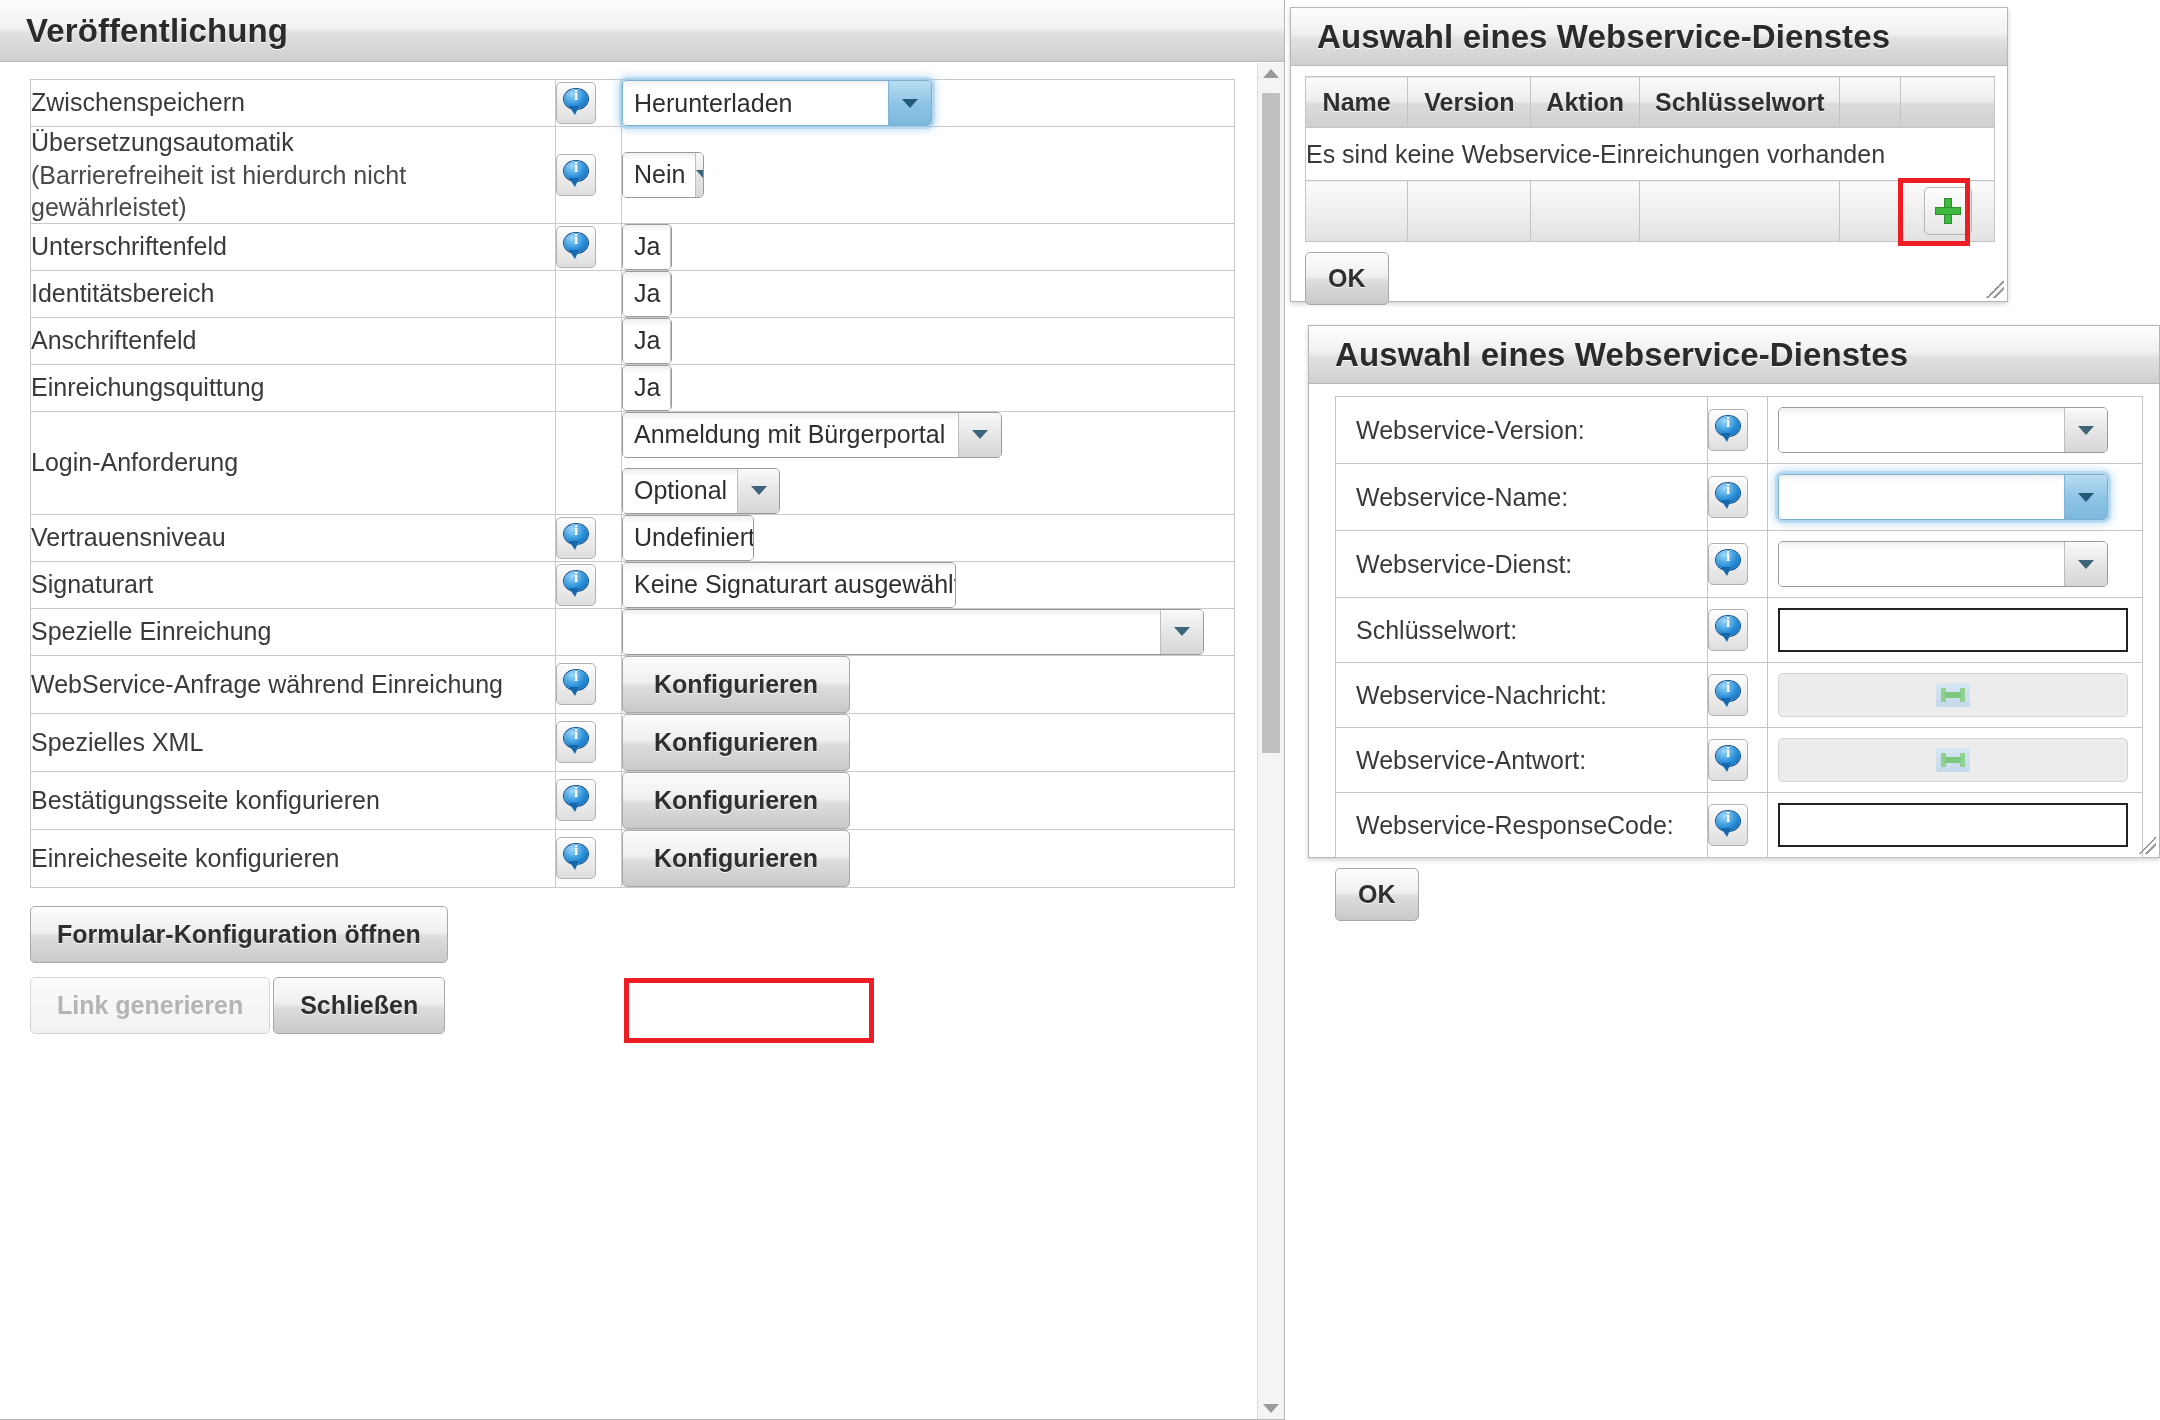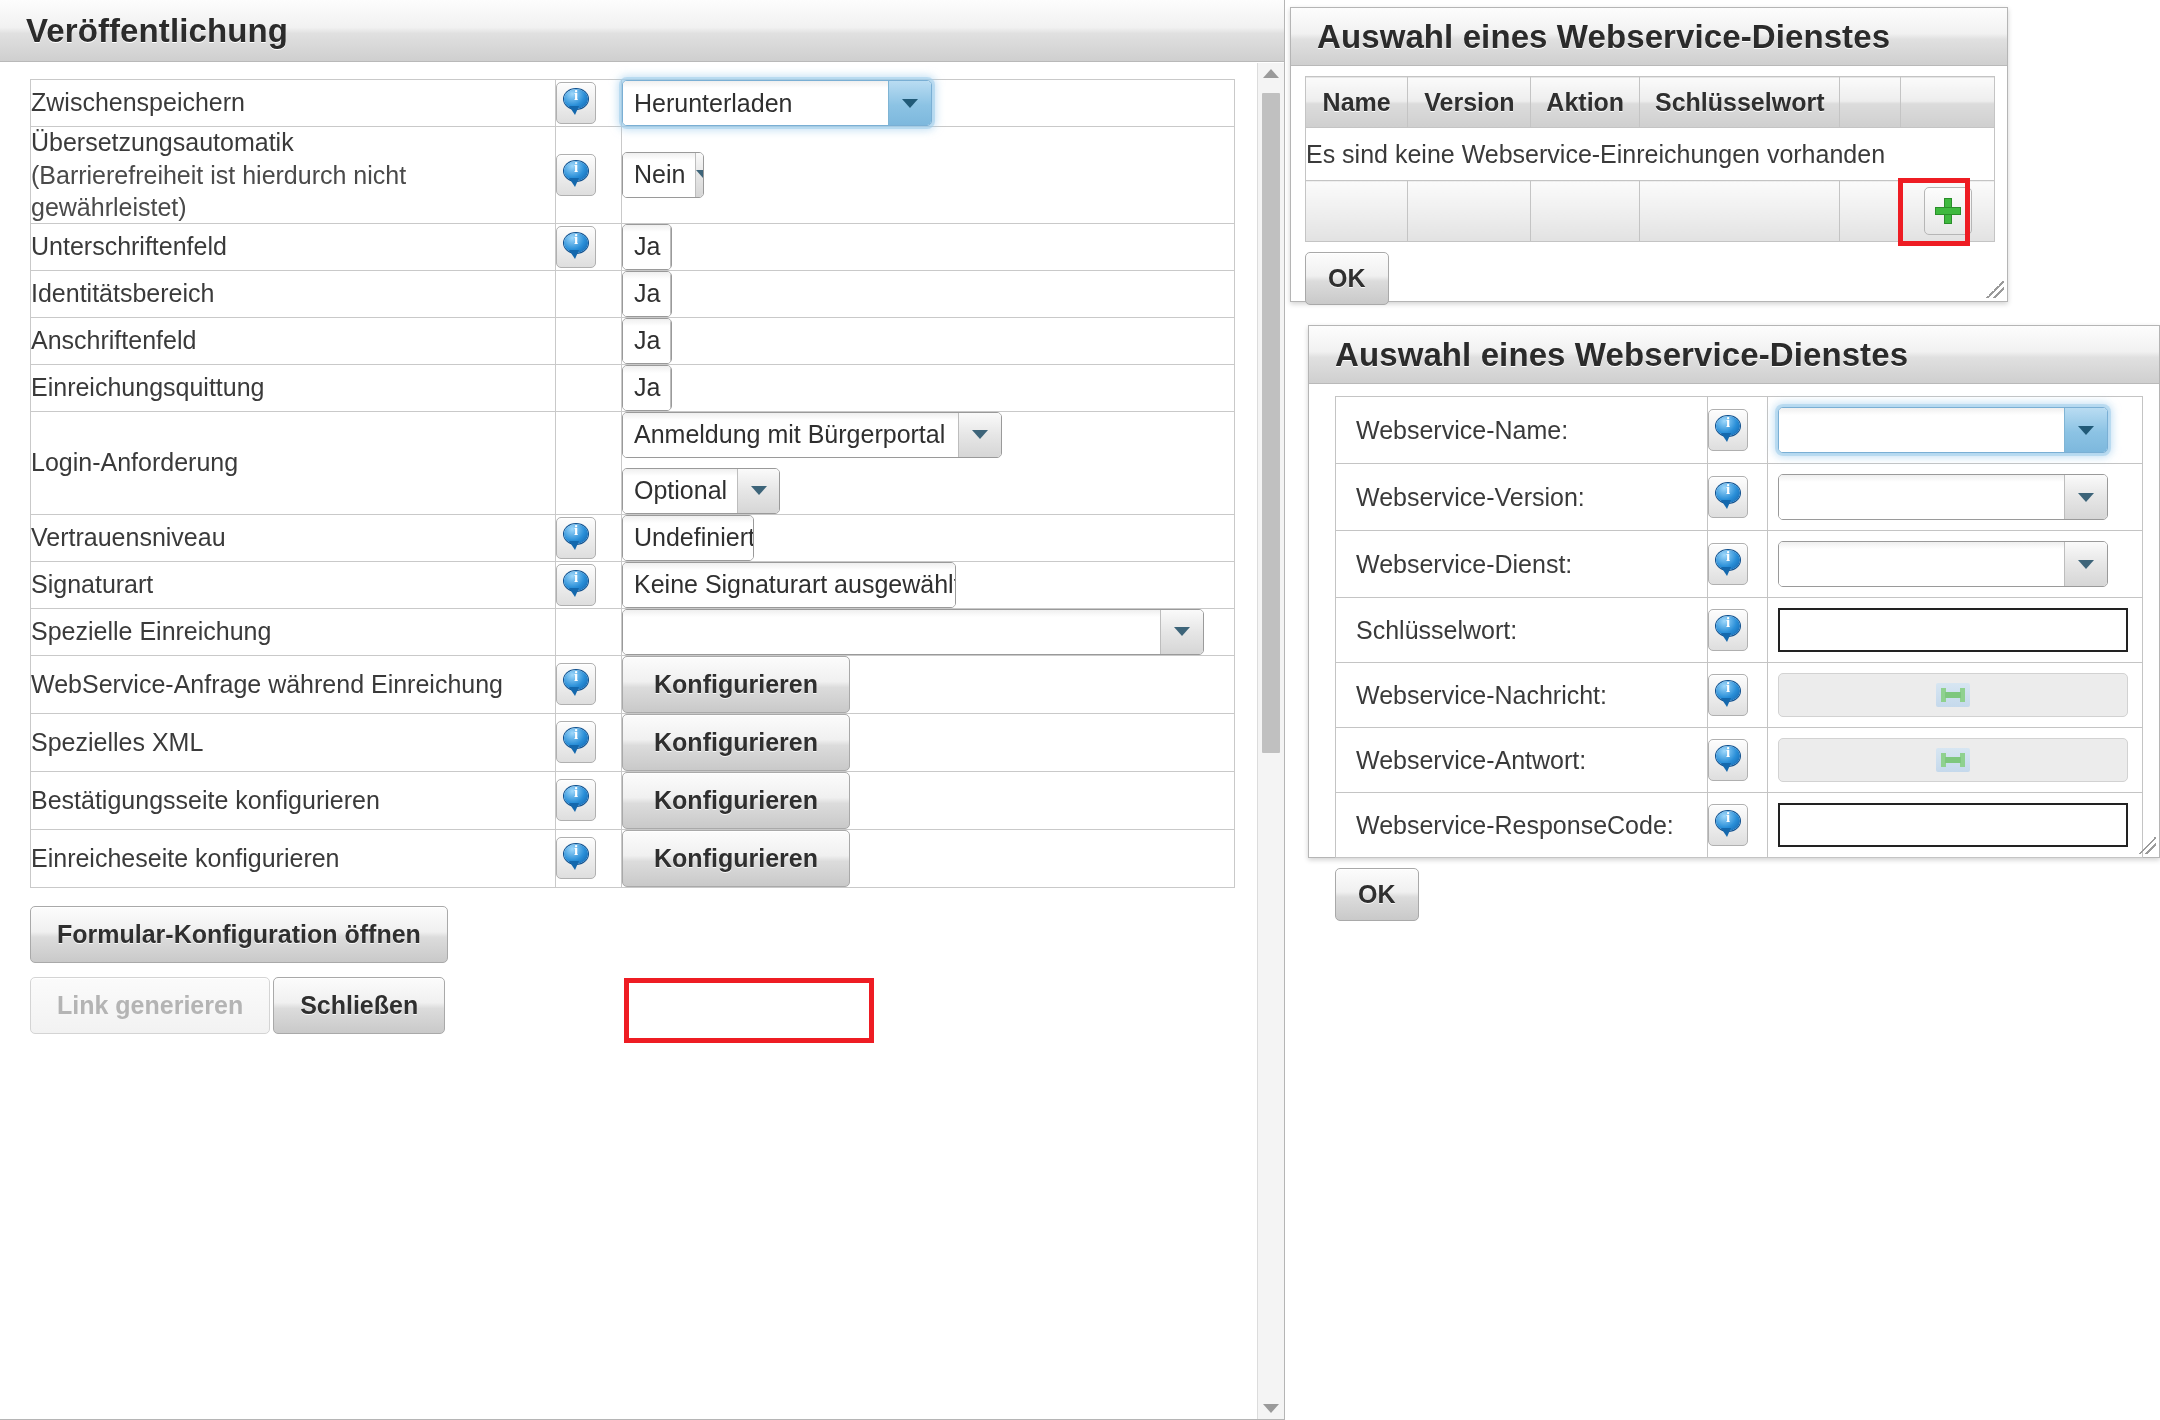--- a/index.html
+++ b/index.html
@@ -465,56 +465,56 @@
   <div style="padding:12px 16px 0 26px;box-sizing:border-box;">
     <table class="dlg-table">
       <colgroup>
           <col style="width:372px">
           <col style="width:60px">
           <col>
         </colgroup>
       <tbody>
           <tr>
             <td>
+              <span class="dlg-lbl" style="display:block">Webservice-Version:</span>
+            </td>
+            <td class="icon-cell" style="width:60px"><span class="info-icon"><span class="bub"></span><span class="tail"></span><span class="i">i</span></span></td>
+            <td style="padding:10px 14px 10px 10px;"><span class="sel" style="width:330px">
+                <span class="txt"></span>
+                <span class="arw">
+                  <i></i>
+                </span>
+              </span></td>
+          </tr>
+          <tr>
+            <td>
               <span class="dlg-lbl" style="display:block">Webservice-Name:</span>
             </td>
             <td class="icon-cell" style="width:60px"><span class="info-icon"><span class="bub"></span><span class="tail"></span><span class="i">i</span></span></td>
             <td style="padding:10px 14px 10px 10px;"><span class="sel focus" style="width:330px">
                 <span class="txt"></span>
                 <span class="arw">
                   <i></i>
                 </span>
               </span></td>
           </tr>
           <tr>
             <td>
-              <span class="dlg-lbl" style="display:block">Webservice-Version:</span>
+              <span class="dlg-lbl" style="display:block">Webservice-Dienst:</span>
             </td>
             <td class="icon-cell" style="width:60px"><span class="info-icon"><span class="bub"></span><span class="tail"></span><span class="i">i</span></span></td>
             <td style="padding:10px 14px 10px 10px;"><span class="sel" style="width:330px">
                 <span class="txt"></span>
                 <span class="arw">
                   <i></i>
                 </span>
               </span></td>
           </tr>
           <tr>
             <td>
-              <span class="dlg-lbl" style="display:block">Webservice-Dienst:</span>
-            </td>
-            <td class="icon-cell" style="width:60px"><span class="info-icon"><span class="bub"></span><span class="tail"></span><span class="i">i</span></span></td>
-            <td style="padding:10px 14px 10px 10px;"><span class="sel" style="width:330px">
-                <span class="txt"></span>
-                <span class="arw">
-                  <i></i>
-                </span>
-              </span></td>
-          </tr>
-          <tr>
-            <td>
               <span class="dlg-lbl" style="display:block">Schlüsselwort:</span>
             </td>
             <td class="icon-cell" style="width:60px"><span class="info-icon"><span class="bub"></span><span class="tail"></span><span class="i">i</span></span></td>
             <td style="padding:10px 14px 10px 10px;">
               <span class="txtinput"></span>
             </td>
           </tr>
           <tr>
             <td>
               <span class="dlg-lbl" style="display:block">Webservice-Nachricht:</span>

